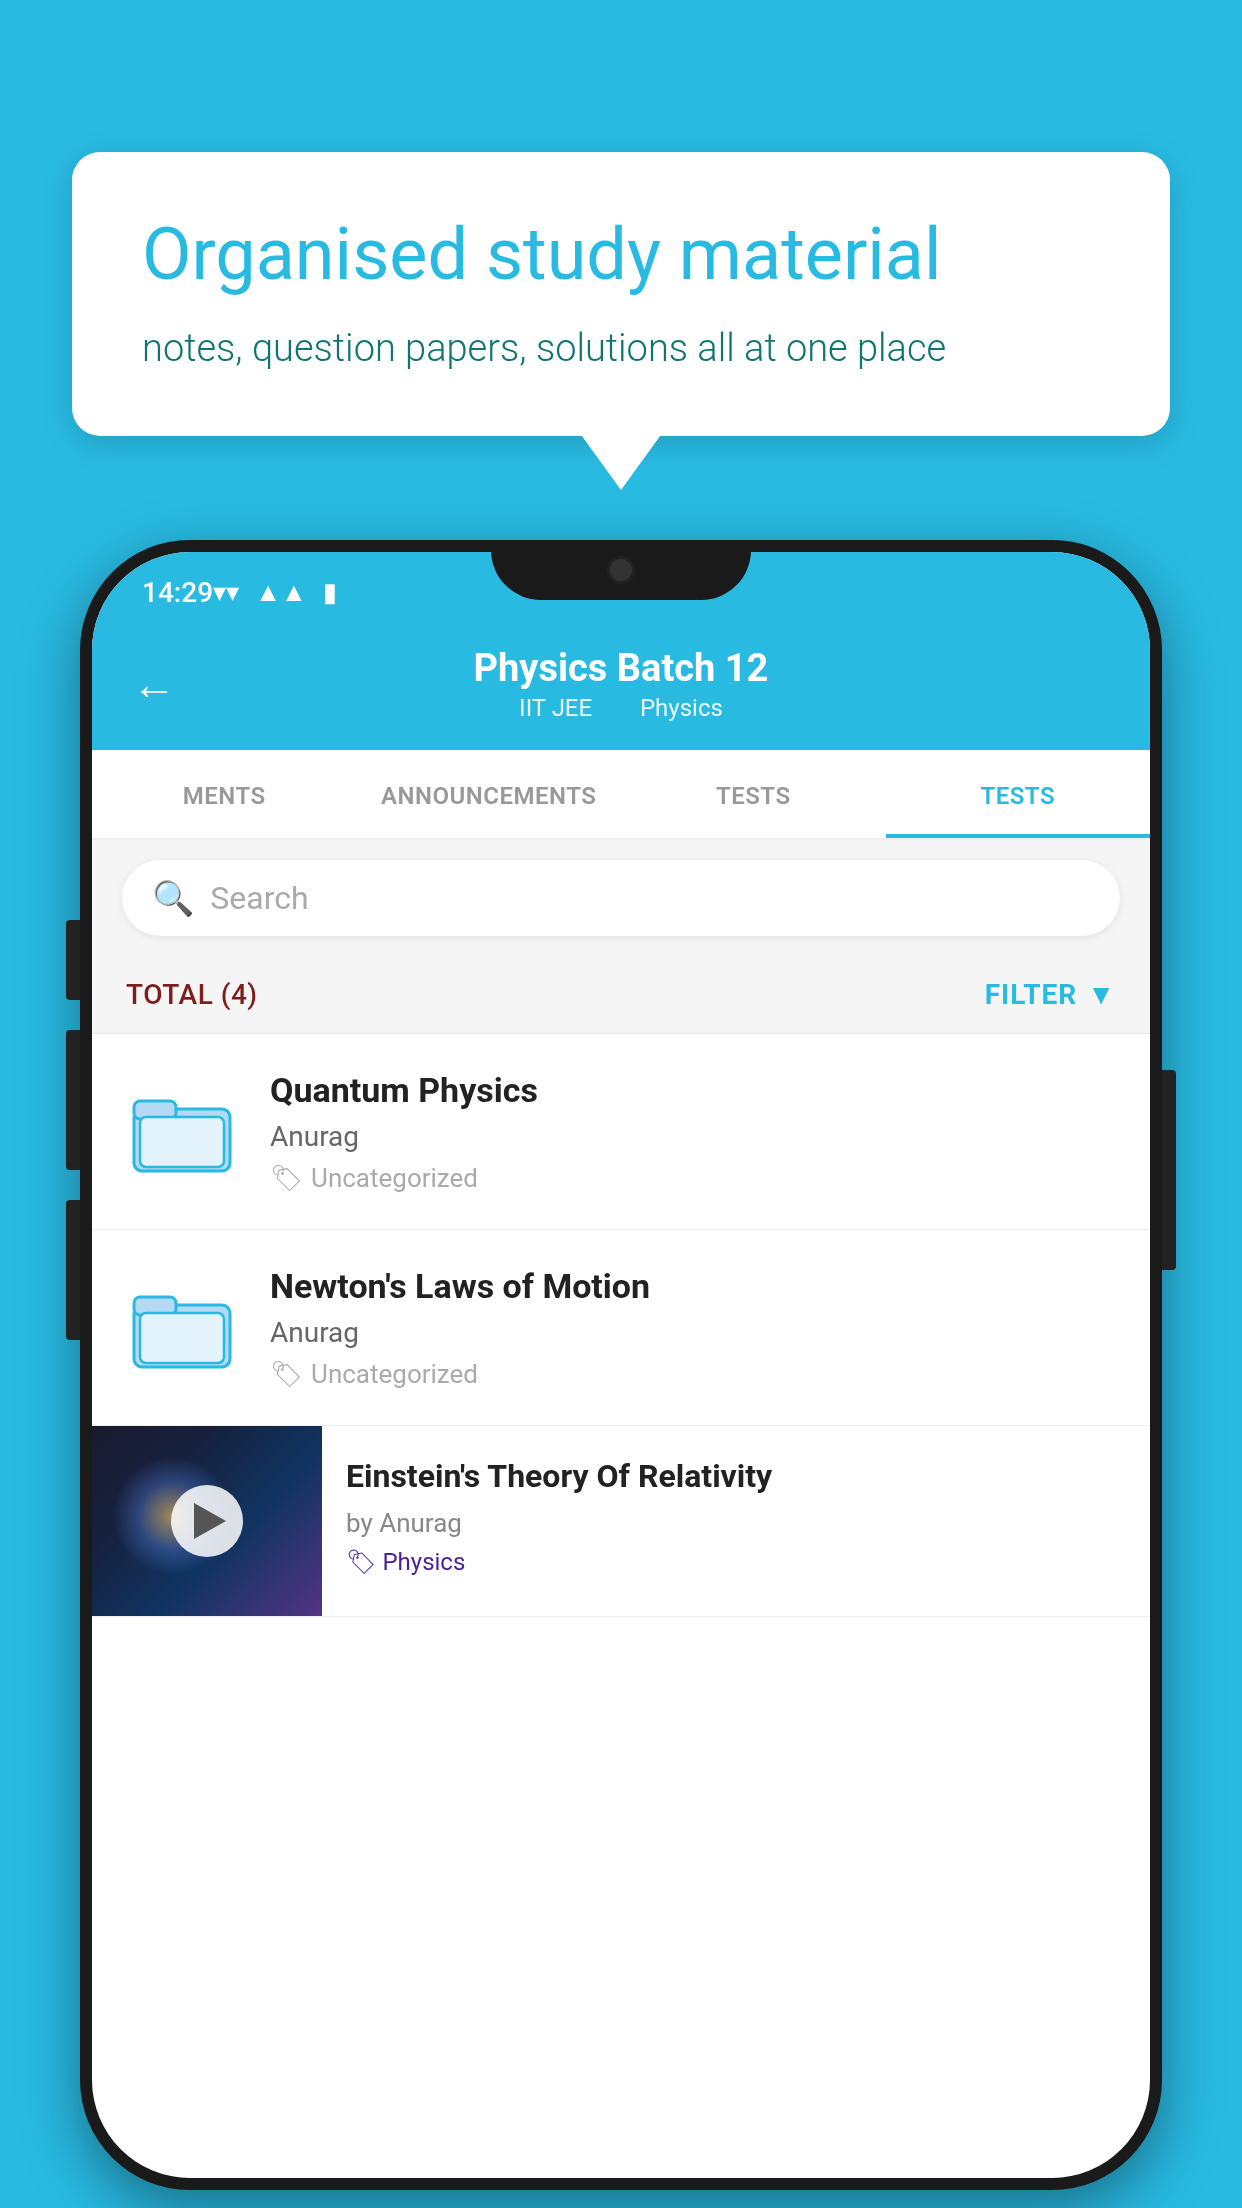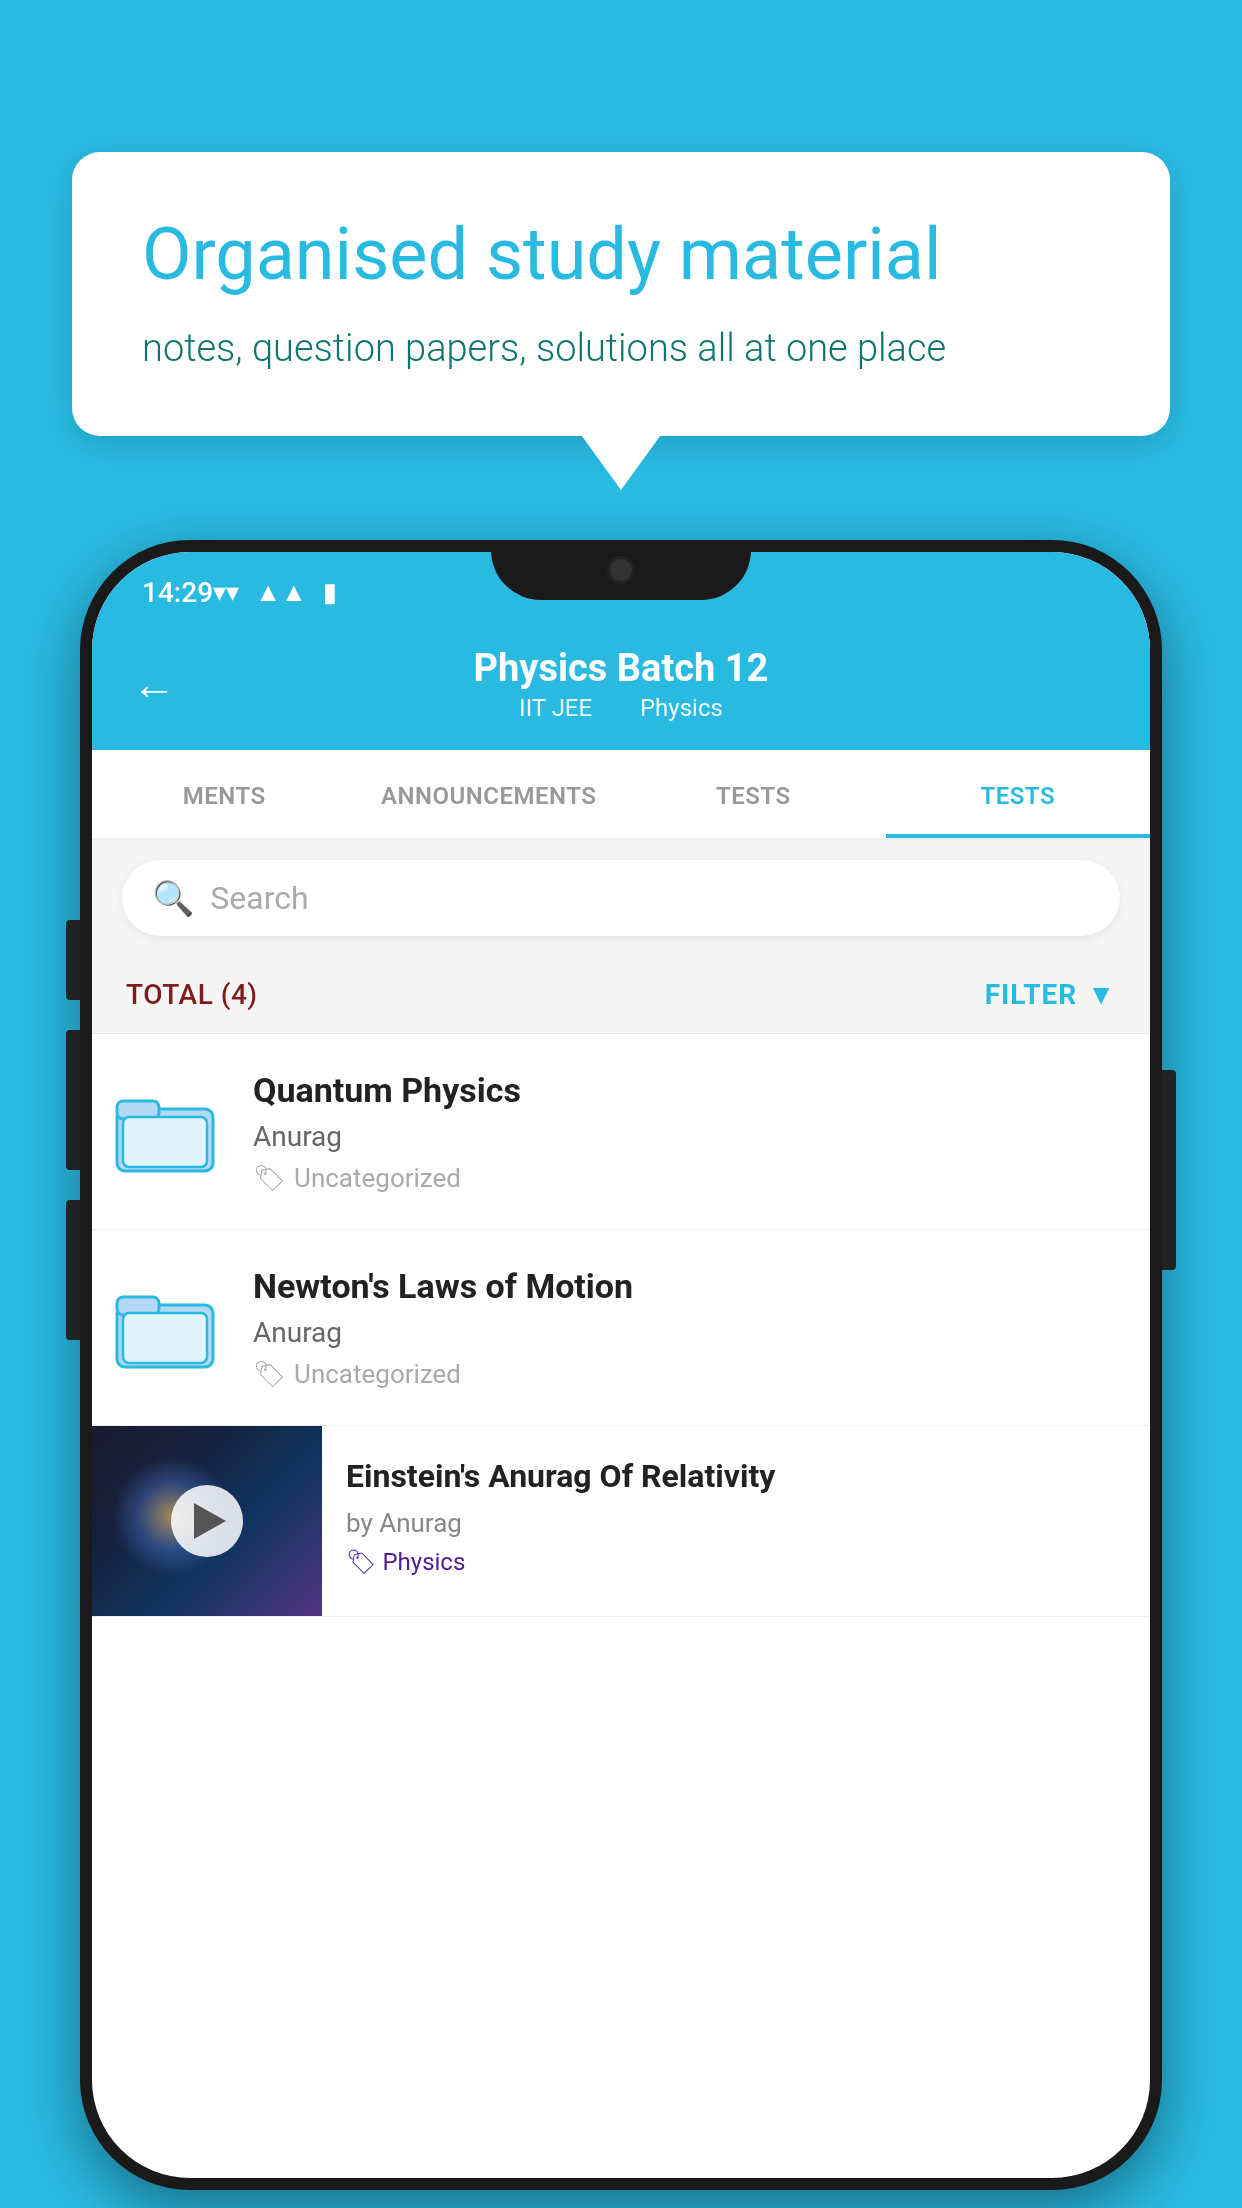--- a/index.html
+++ b/index.html
@@ -294,21 +294,21 @@
     }
 
     
     .video-list {
       background: white;
     }
 
     .video-item {
       display: flex;
       align-items: center;
-      padding: 36px 13px;
+      padding: 36px 30px;
       border-bottom: 1px solid #eee;
       gap: 28px;
     }
 
     .video-thumb {
       width: 120px;
       height: 100px;
       flex-shrink: 0;
       display: flex;
       align-items: center;
@@ -535,21 +535,21 @@
         </div>
 
         <div class="einstein-item">
           <div class="einstein-thumb">
             <div class="einstein-glow"></div>
             <div class="play-btn">
               <div class="play-triangle"></div>
             </div>
           </div>
           <div class="einstein-info">
-            <div class="einstein-title">Einstein's Anurag Of Relativity</div>
+            <div class="einstein-title">Einstein's Theory Of Relativity</div>
             <div class="einstein-author">by Anurag</div>
             <div class="einstein-tag">
               <span>🏷</span>
               <span>Physics</span>
             </div>
           </div>
         </div>
 
       </div>
     </div>

